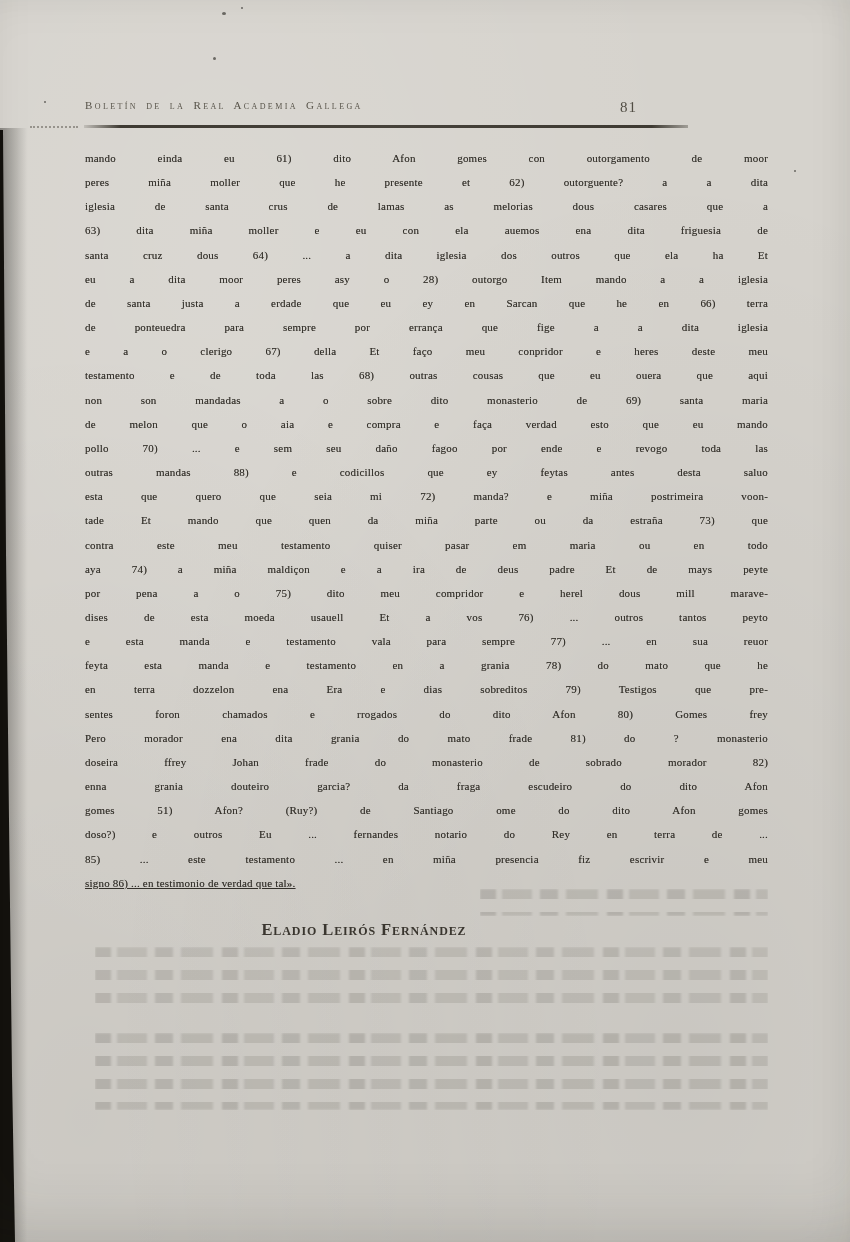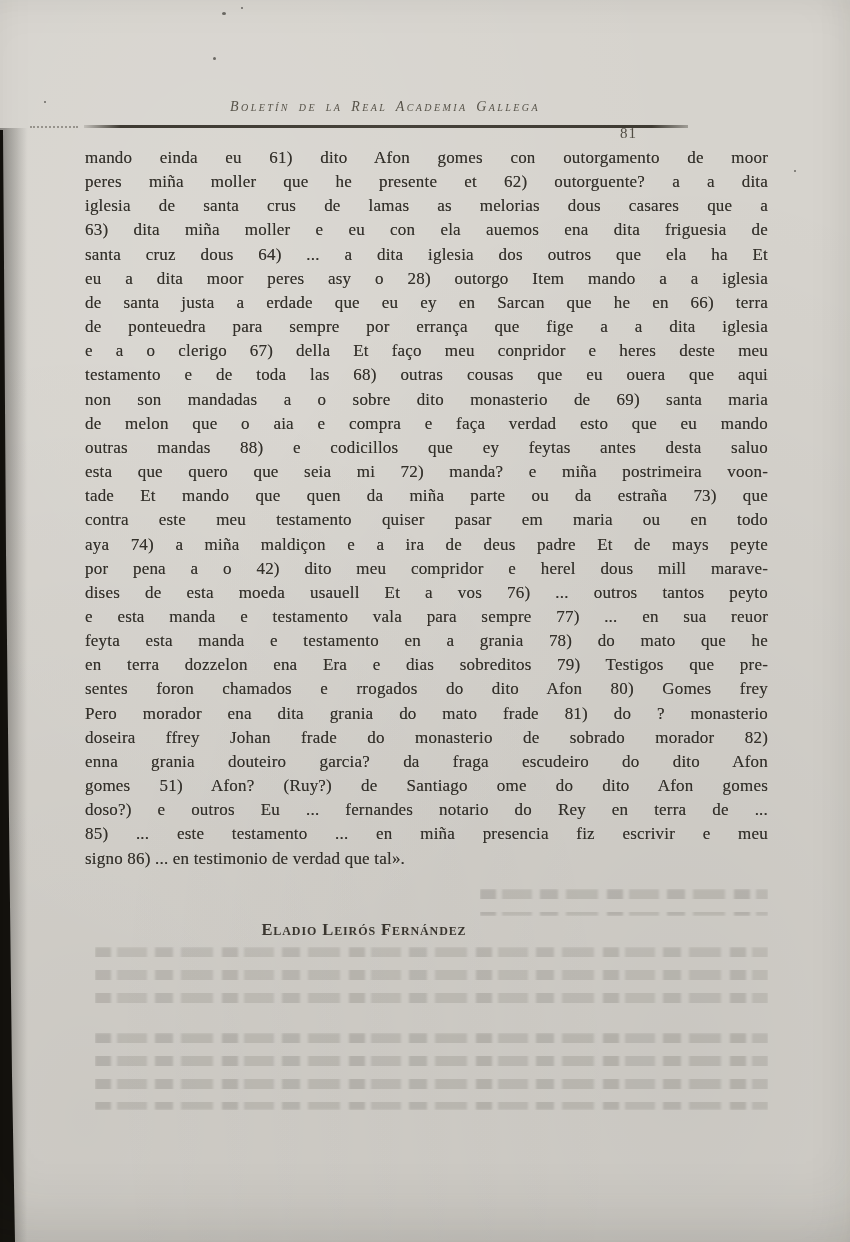--- a/index.html
+++ b/index.html
@@ -32,53 +32,52 @@
     position: absolute; left: 0; top: 130px; width: 18px; height: 1112px;
     background: #14120e;
     clip-path: polygon(0 0, 3px 0, 4px 12%, 6px 38%, 9px 62%, 12px 85%, 15px 100%, 0 100%);
   }
   
   .header {
     position: absolute; left: 85px; top: 99px; width: 600px;
     color: #575349;
   }
   .header-title {
-    text-align: center;
+    text-align: left;
     font-variant: small-caps;
-    font-size: 14px;
+    font-size: 11px;
     letter-spacing: 2.4px;
     word-spacing: 3px;
-    font-style: italic;
   }
   .page-number {
     position: absolute; right: 48px; top: 0;
-    font-size: 15px; letter-spacing: 1px; color: #514d44; margin-top: 26px;
+    font-size: 15px; letter-spacing: 1px; color: #514d44;
   }
   .header-rule {
     position: absolute; left: 84px; top: 125px; width: 604px; height: 2.5px;
     background: linear-gradient(to right,
       rgba(62,58,50,0.15), #3e3a32 6%, #46423a 50%, #3e3a32 94%, rgba(62,58,50,0.35));
   }
   .header-rule-dots {
     position: absolute; left: 30px; top: 126px; width: 48px; height: 0;
     border-top: 2px dotted rgba(70,66,58,0.45);
   }
   
   .body-text {
     position: absolute; left: 85px; top: 146px; width: 683px;
-    font-size: 17px; line-height: 24.15px;
+    font-size: 11px; line-height: 24.15px;
     letter-spacing: 0.2px;
     color: #33302a;
     text-shadow: 0 0 0.4px rgba(51,48,42,0.55);
   }
   .body-line {
     text-align: justify;
     text-align-last: justify;
   }
-  .body-line.last { text-align-last: left; }
+  .body-line.last { text-align-last: left; text-decoration: underline; }
   
   .signature {
     position: absolute; left: 85px; top: 920px; width: 558px;
     text-align: center;
     font-variant: small-caps;
     font-weight: 700;
     font-size: 16.5px;
     letter-spacing: 0.9px;
     color: #3a362f;
   }
@@ -132,26 +131,27 @@
       <div class="body-line">iglesia de santa crus de lamas as melorias dous casares que a</div>
       <div class="body-line">63) dita miña moller e eu con ela auemos ena dita friguesia de</div>
       <div class="body-line">santa cruz dous 64) ... a dita iglesia dos outros que ela ha Et</div>
       <div class="body-line">eu a dita moor peres asy o 28) outorgo Item mando a a iglesia</div>
       <div class="body-line">de santa justa a erdade que eu ey en Sarcan que he en 66) terra</div>
       <div class="body-line">de ponteuedra para sempre por errança que fige a a dita iglesia</div>
       <div class="body-line">e a o clerigo 67) della Et faço meu conpridor e heres deste meu</div>
       <div class="body-line">testamento e de toda las 68) outras cousas que eu ouera que aqui</div>
       <div class="body-line">non son mandadas a o sobre dito monasterio de 69) santa maria</div>
       <div class="body-line">de melon que o aia e compra e faça verdad esto que eu mando</div>
+      <div class="body-line">pollo 70) ... e sem seu daño fagoo por ende e revogo toda las</div>
       <div class="body-line">outras mandas 88) e codicillos que ey feytas antes desta saluo</div>
       <div class="body-line">esta que quero que seia mi 72) manda? e miña postrimeira voon-</div>
       <div class="body-line">tade Et mando que quen da miña parte ou da estraña 73) que</div>
       <div class="body-line">contra este meu testamento quiser pasar em maria ou en todo</div>
       <div class="body-line">aya 74) a miña maldiçon e a ira de deus padre Et de mays peyte</div>
-      <div class="body-line">por pena a o 42) dito meu compridor e herel dous mill marave-</div>
+      <div class="body-line">por pena a o 75) dito meu compridor e herel dous mill marave-</div>
       <div class="body-line">dises de esta moeda usauell Et a vos 76) ... outros tantos peyto</div>
       <div class="body-line">e esta manda e testamento vala para sempre 77) ... en sua reuor</div>
       <div class="body-line">feyta esta manda e testamento en a grania 78) do mato que he</div>
       <div class="body-line">en terra dozzelon ena Era e dias sobreditos 79) Testigos que pre-</div>
       <div class="body-line">sentes foron chamados e rrogados do dito Afon 80) Gomes frey</div>
       <div class="body-line">Pero morador ena dita grania do mato frade 81) do ? monasterio</div>
       <div class="body-line">doseira ffrey Johan frade do monasterio de sobrado morador 82)</div>
       <div class="body-line">enna grania douteiro garcia? da fraga escudeiro do dito Afon</div>
       <div class="body-line">gomes 51) Afon? (Ruy?) de Santiago ome do dito Afon gomes</div>
       <div class="body-line">doso?) e outros Eu ... fernandes notario do Rey en terra de ...</div>

